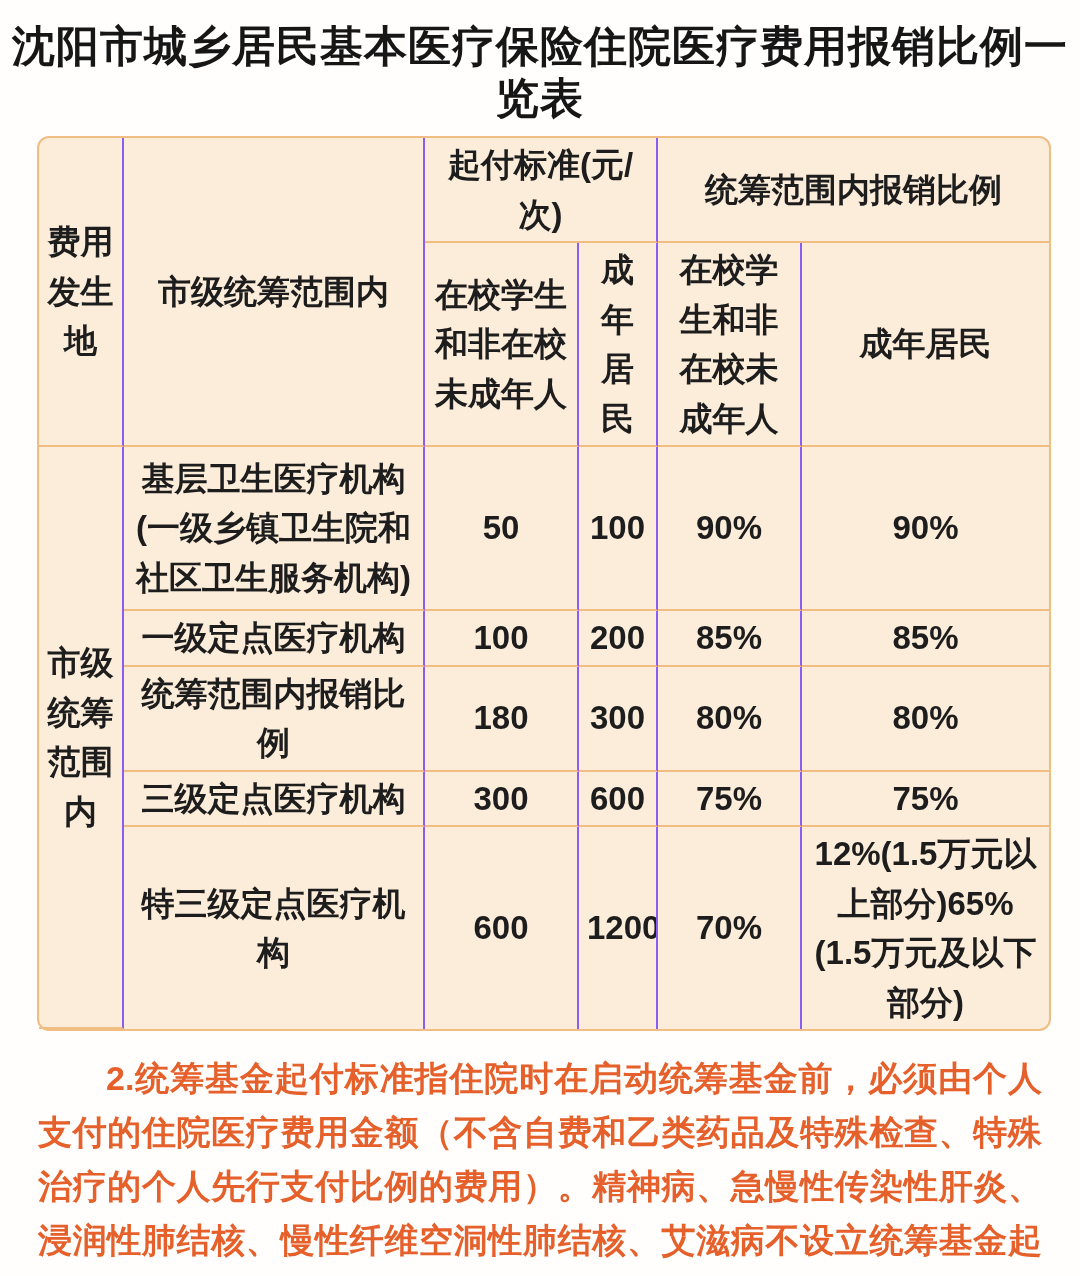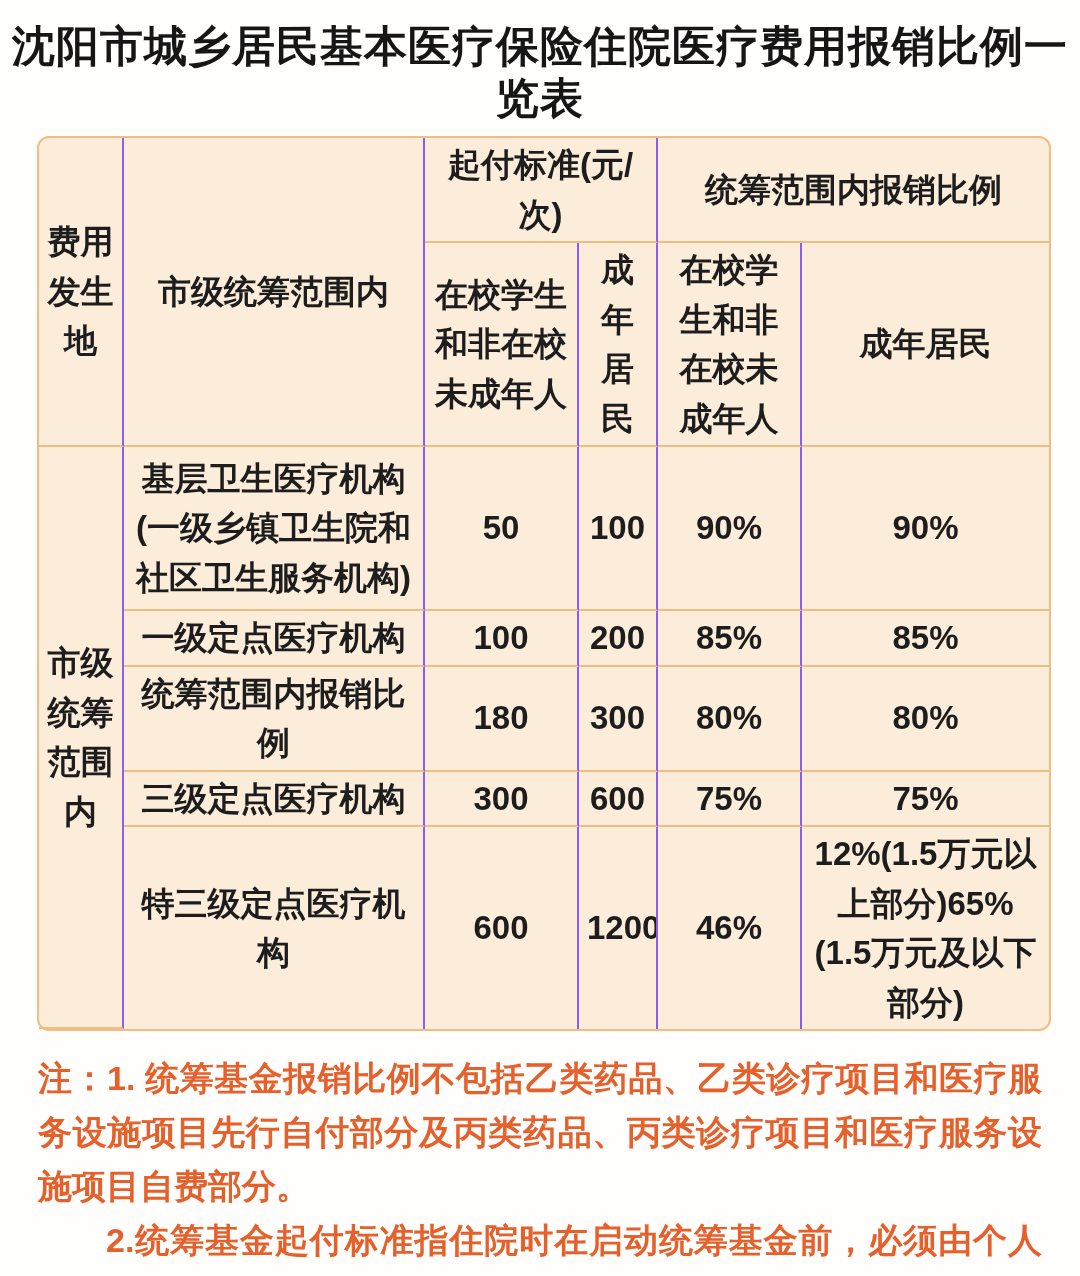--- a/index.html
+++ b/index.html
@@ -111,22 +111,21 @@
       <td>三级定点医疗机构</td>
       <td class="num">300</td>
       <td class="num">600</td>
       <td class="num">75%</td>
       <td class="num col-last">75%</td>
     </tr>
     <tr style="height:157px" class="row-last">
       <td>特三级定点医疗机构</td>
       <td class="num">600</td>
       <td class="num">1200</td>
-      <td class="num">46%</td>
+      <td class="num">70%</td>
       <td class="col-last">12%(1.5万元以上部分)65%(1.5万元及以下部分)</td>
     </tr>
   </tbody>
 </table>
 
 <div class="notes">
-  <p>注：1. 统筹基金报销比例不包括乙类药品、乙类诊疗项目和医疗服务设施项目先行自付部分及丙类药品、丙类诊疗项目和医疗服务设施项目自费部分。</p>
   <p class="indent">2.统筹基金起付标准指住院时在启动统筹基金前，必须由个人支付的住院医疗费用金额（不含自费和乙类药品及特殊检查、特殊治疗的个人先行支付比例的费用）。精神病、急慢性传染性肝炎、浸润性肺结核、慢性纤维空洞性肺结核、艾滋病不设立统筹基金起付标准；恶性肿瘤患者在本市定点医疗机构住院进行肿瘤治疗的，每年只需交纳首次住院的起付标准。</p>
 </div>
 
 </body></html>

